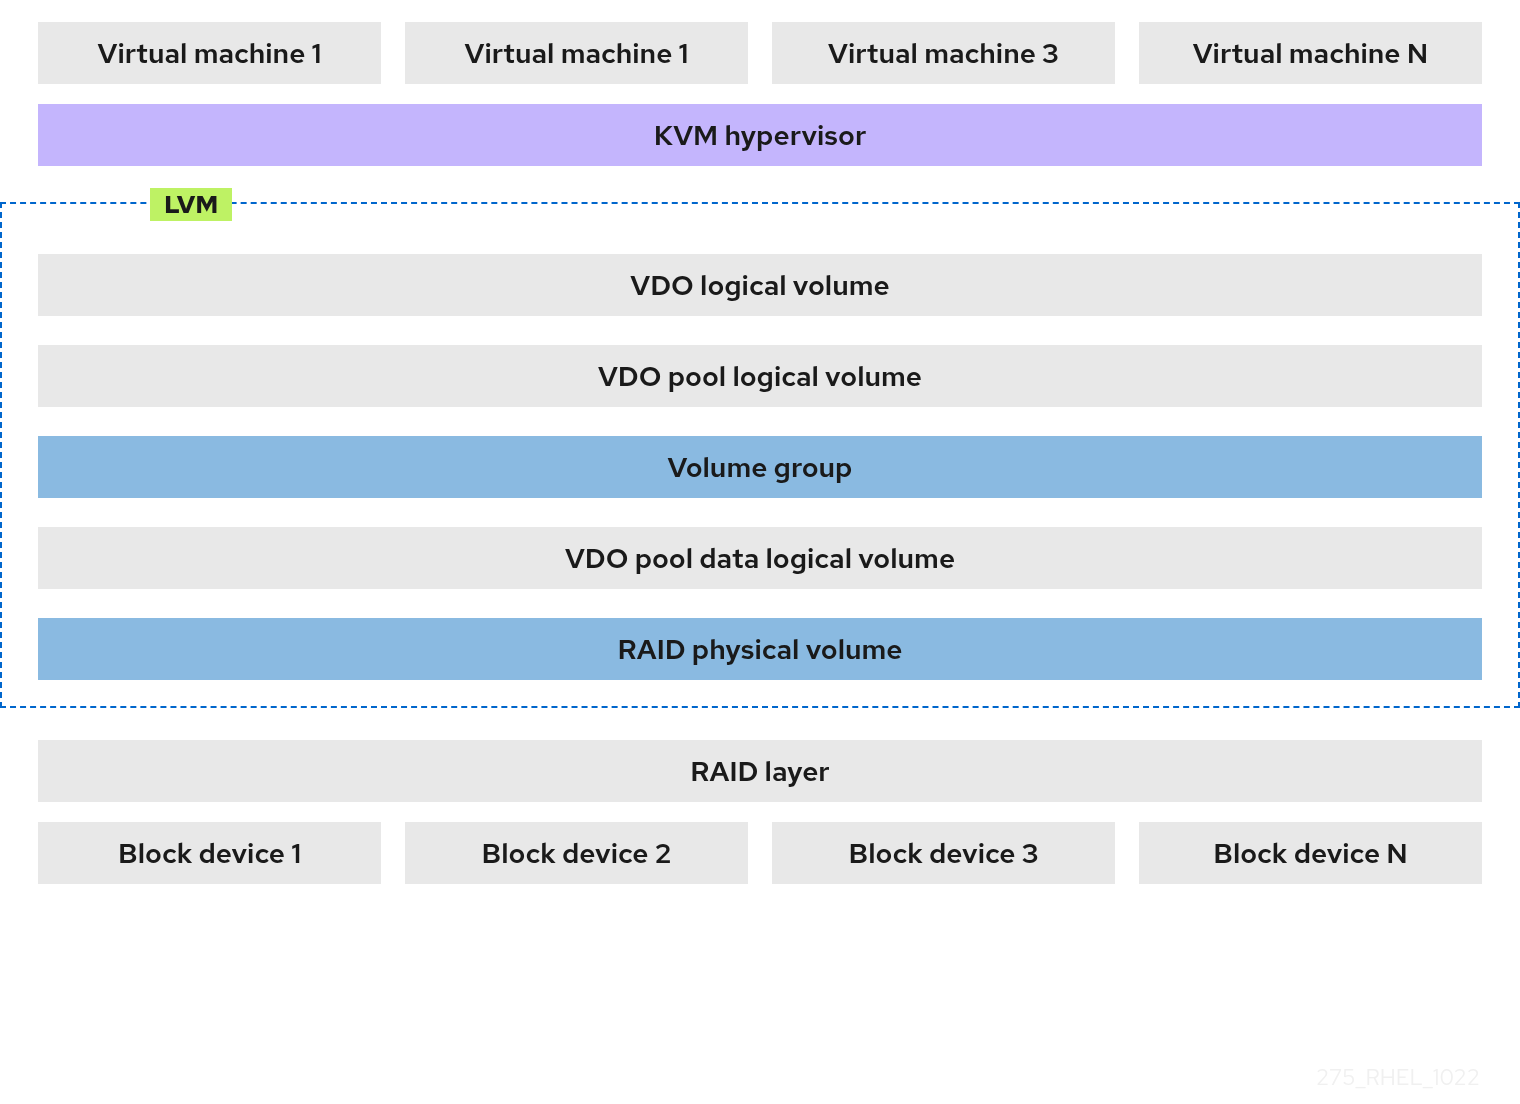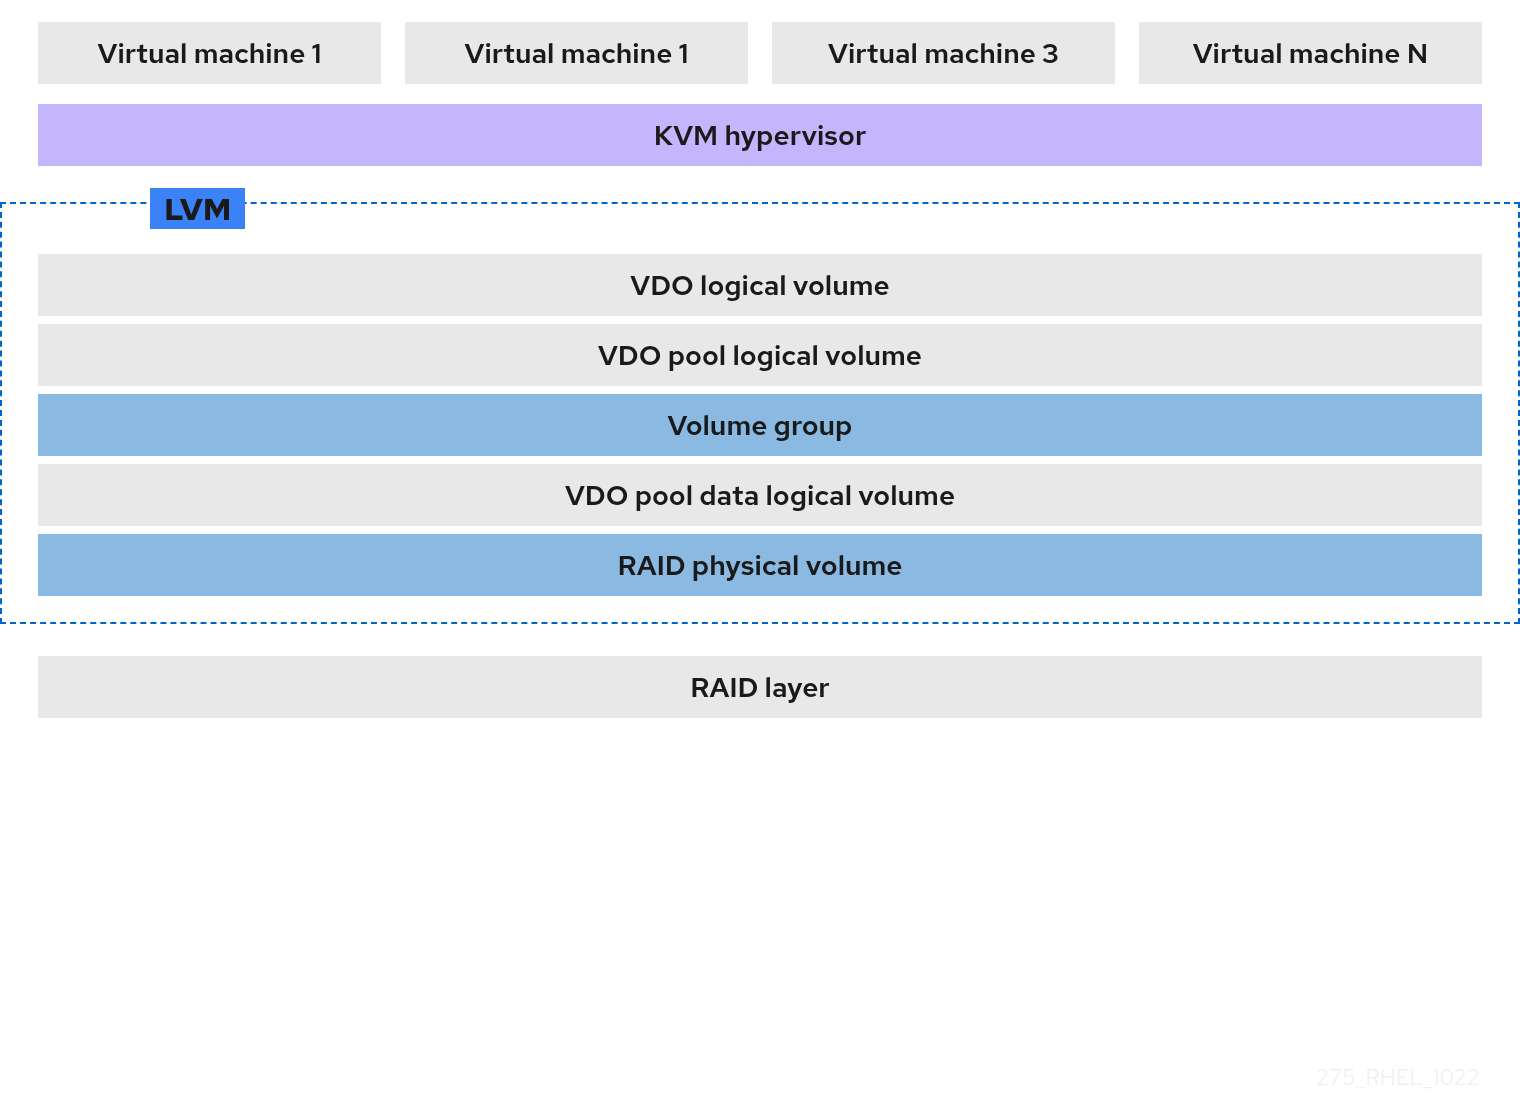--- a/index.html
+++ b/index.html
@@ -48,28 +48,28 @@
       margin: 36px 0 0 0;
       padding: 50px 36px 26px 36px;
       position: relative;
       width: 1520px;
       margin-left: -38px;
     }
     .lvm-legend {
       position: absolute;
       top: -16px;
       left: 148px;
-      background: #3b82f6;
+      background: #bef264;
       padding: 0 14px;
-      font-size: 31px;
+      font-size: 25px;
       font-weight: 700;
       color: #1a1a1a;
     }
     .lvm-inner-row {
-      margin-bottom: 8px;
+      margin-bottom: 29px;
     }
     .lvm-inner-row:last-child {
       margin-bottom: 0;
     }
     .post-lvm {
       margin-top: 32px;
       border-radius: 28px;
     }
     .watermark {
       position: absolute;
@@ -113,16 +113,22 @@
     </div>
     <div class="row lvm-inner-row">
       <div class="box box-blue">RAID physical volume</div>
     </div>
   </div>
 
   <div class="row post-lvm">
     <div class="box box-gray">RAID layer</div>
   </div>
 
+  <div class="row">
+    <div class="box box-gray">Block device 1</div>
+    <div class="box box-gray">Block device 2</div>
+    <div class="box box-gray">Block device 3</div>
+    <div class="box box-gray">Block device N</div>
+  </div>
 
 </div>
 
 <div class="watermark">275_RHEL_1022</div>
 
 </body></html>

